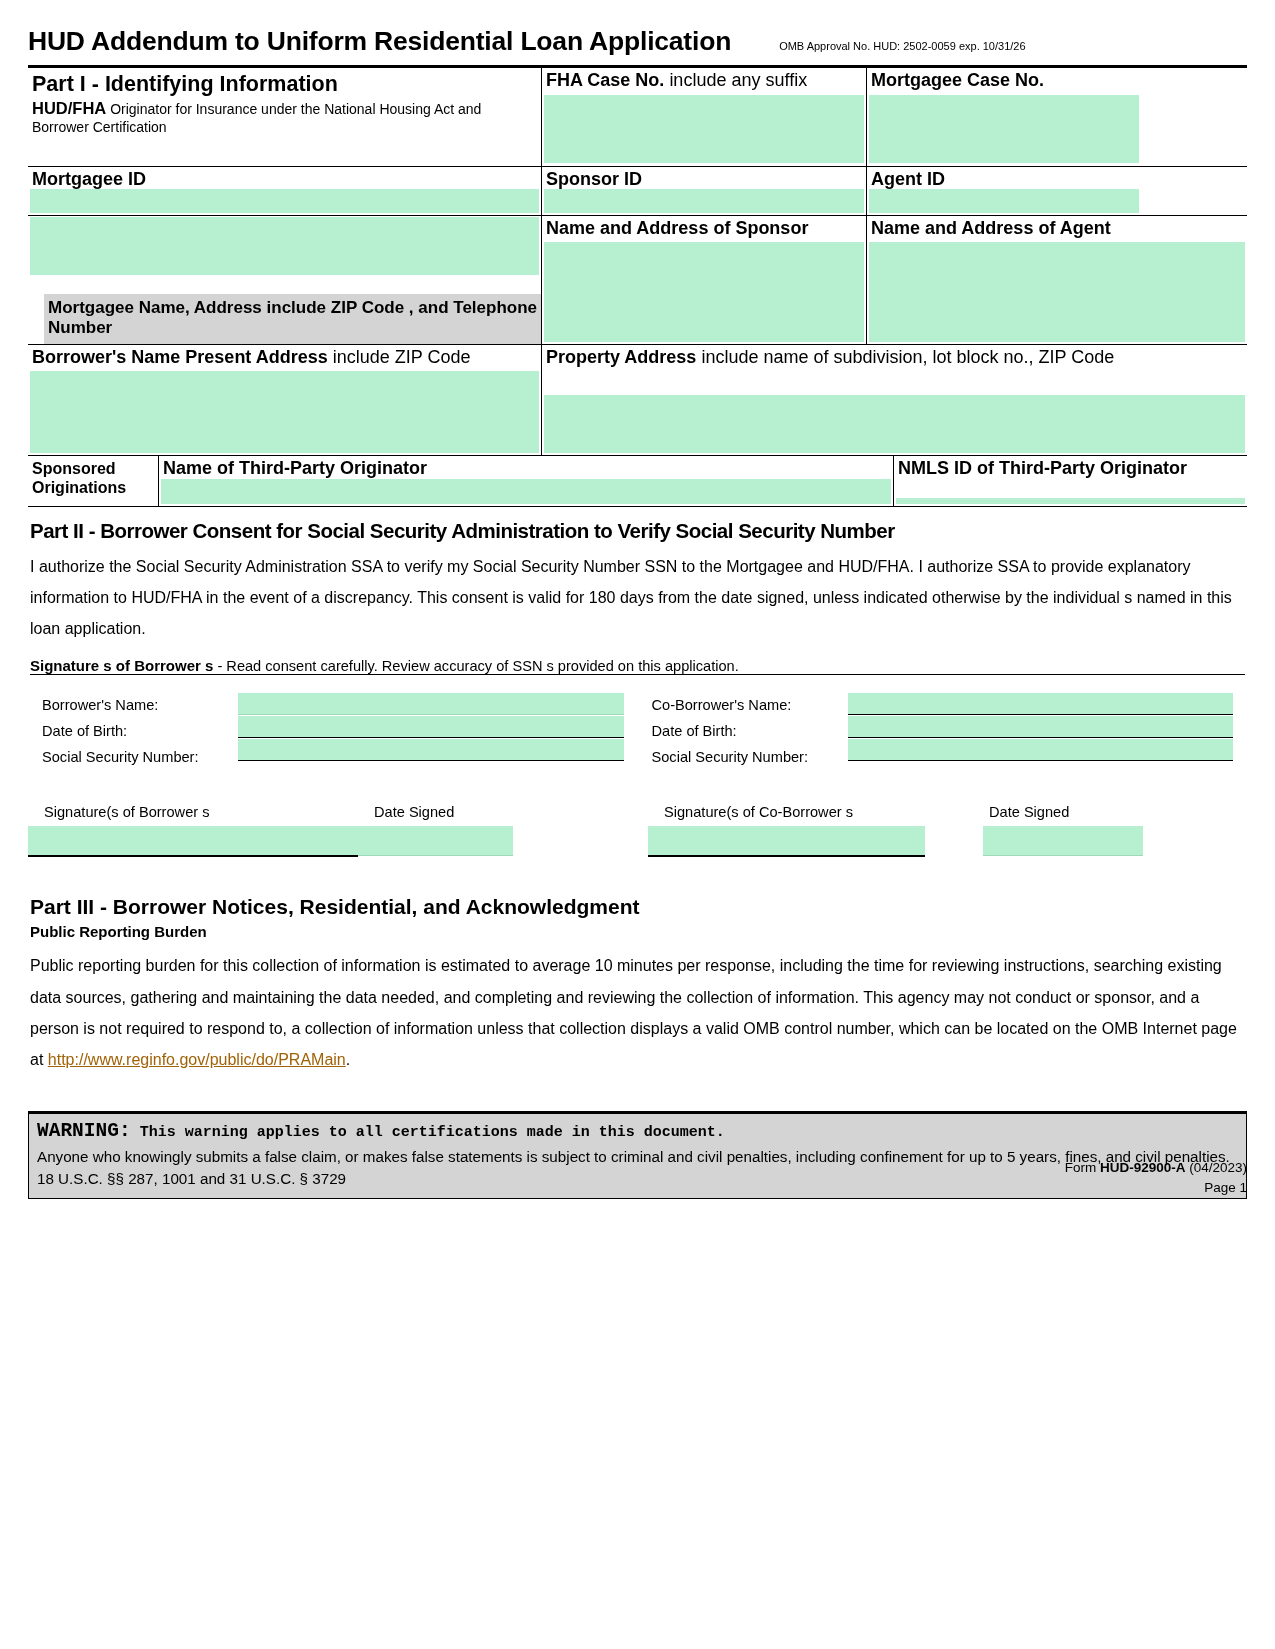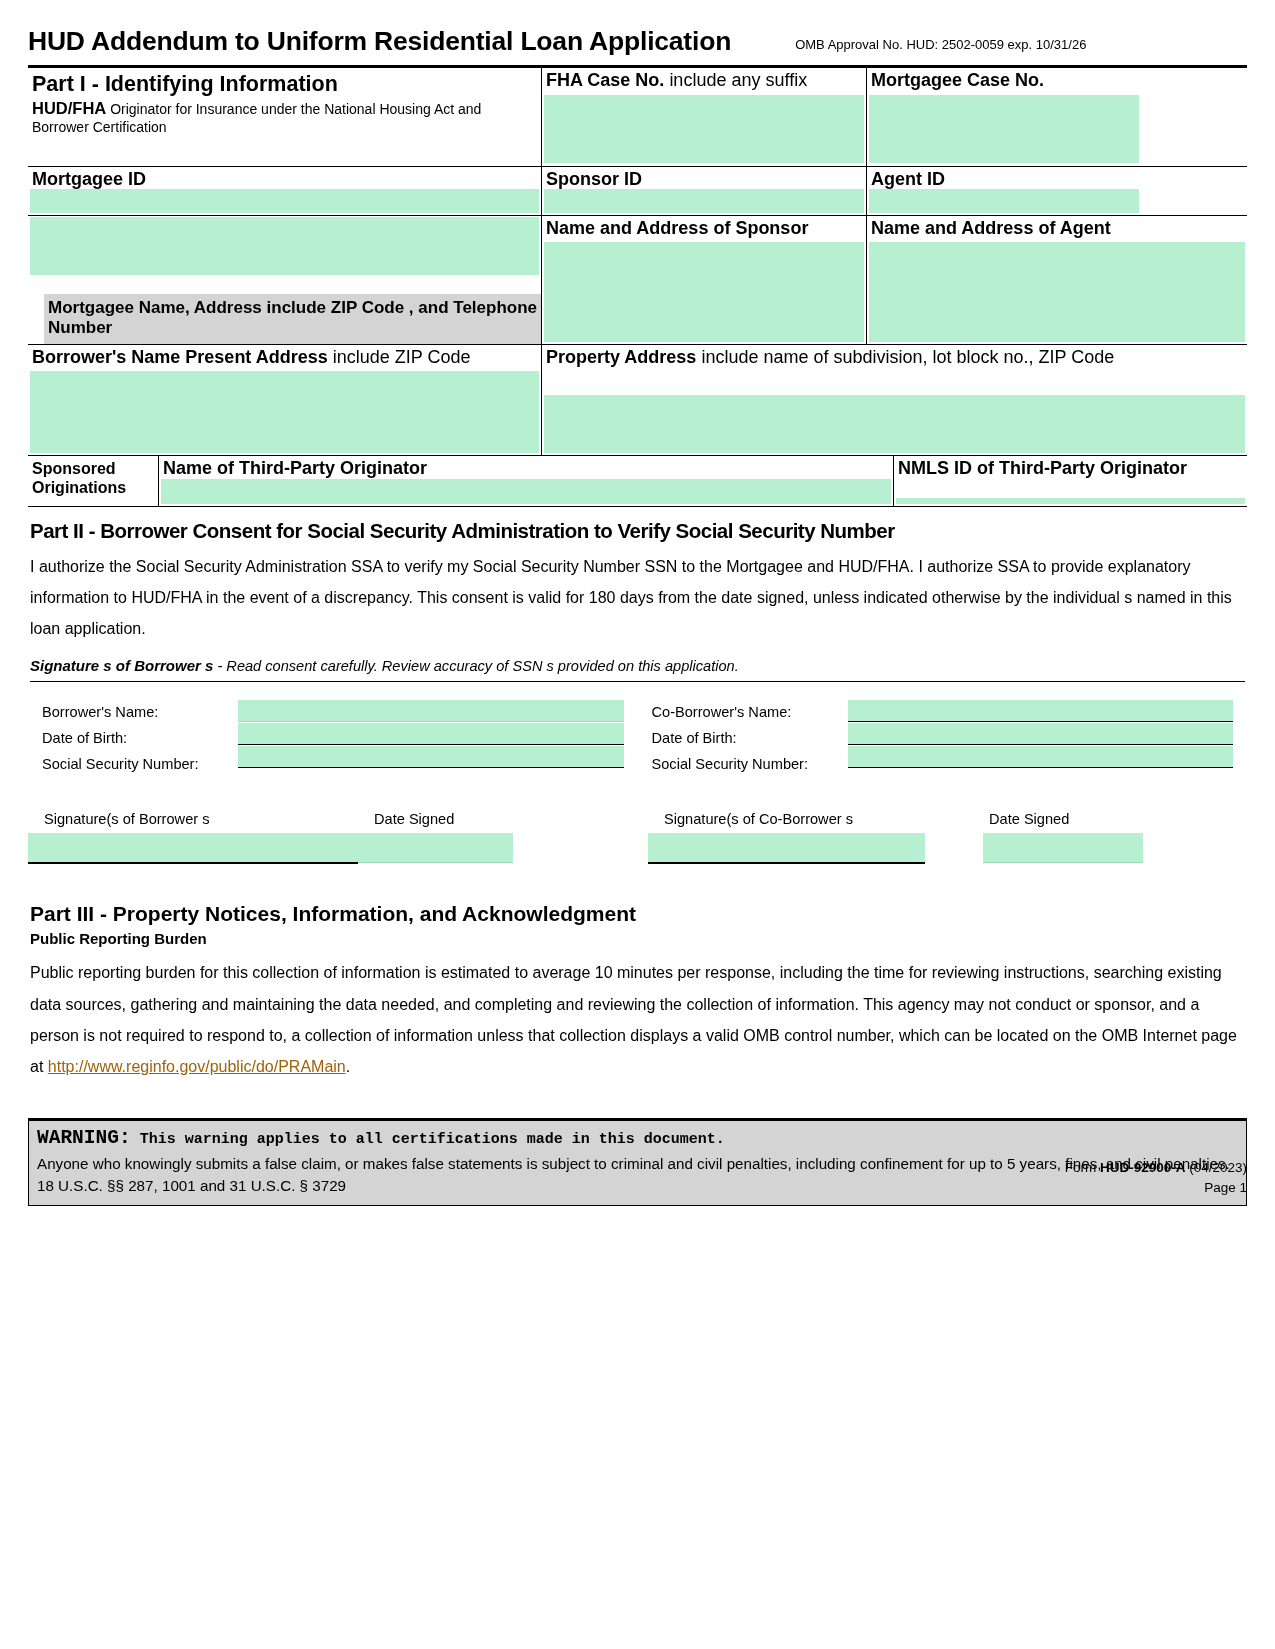--- a/index.html
+++ b/index.html
@@ -28,22 +28,22 @@
     padding-top: 26px;
     padding-bottom: 8px;
   }
   .doc-title {
     font-size: 26.5px;
     font-weight: bold;
     letter-spacing: -0.2px;
     white-space: nowrap;
   }
   .omb {
-    font-size: 13px;
-    margin-left: 64px;
+    font-size: 11px;
+    margin-left: 48px;
     margin-bottom: 5px;
     white-space: nowrap;
   }
 
   
   .p1 {
     border-top: 3px solid #000;
     border-bottom: 1.5px solid #000;
     position: relative;
   }
@@ -110,22 +110,20 @@
   .body-txt {
     font-size: 16px;
     line-height: 1.95;
     margin: 0 2px 0 2px;
     text-align: left;
   }
   .sig-note {
     font-size: 14.6px;
     margin: 12px 2px 4px 2px;
     border-bottom: 1.5px solid #000;
-    padding-bottom: 7px;
-    font-style: italic;
   }
   .sig-note b { font-size: 15px; }
 
   .names-block {
     display: flex;
     margin-top: 18px;
   }
   .names-col { width: 50%; display: flex; }
   .names-labels { font-size: 14.6px; line-height: 1.78; padding-left: 14px; width: 196px;}
   .names-fields { flex: 1; padding-right: 14px;}
@@ -316,21 +314,21 @@
     <div class="sigcell" style="width:325px;">
       <div>Signature(s  of Co-Borrower s</div>
       <div class="sigbox" style="width:277px;margin-left:-16px;"></div>
     </div>
     <div class="sigcell" style="width:250px;">
       <div>Date Signed</div>
       <div class="sigbox soft" style="width:160px;margin-left:-6px;"></div>
     </div>
   </div>
 
-  <div class="part3-head">Part III - Property Notices, Information, and Acknowledgment</div>
+  <div class="part3-head">Part III - Borrower Notices, Residential, and Acknowledgment</div>
   <div class="sub-head">Public Reporting Burden</div>
   <div class="body-txt"><span>Public reporting burden for this collection of information is estimated to average 10 minutes per response, including the time for reviewing instructions, searching existing data sources, gathering and maintaining the data needed, and completing and reviewing the collection of information. This agency may not conduct or sponsor, and a person is not required to respond to, a collection of information unless that collection displays a valid OMB control number, which can be located on the OMB Internet page at </span><span class="lnk">http://www.reginfo.gov/public/do/PRAMain</span><span>.</span></div>
 
   <div class="warning">
     <div class="warn-line1"><span class="big">WARNING:</span> <span>This warning applies to all certifications made in this document.</span></div>
     <div class="warn-body">Anyone who knowingly submits a false claim, or makes false statements is subject to criminal and civil penalties, including confinement for up to 5 years, fines, and civil penalties. 18 U.S.C. §§ 287, 1001 and 31 U.S.C. § 3729</div>
   </div>
 
   <div class="footer">
     <div><span>Form </span><b>HUD-92900-A</b><span> (04/2023)</span></div>

